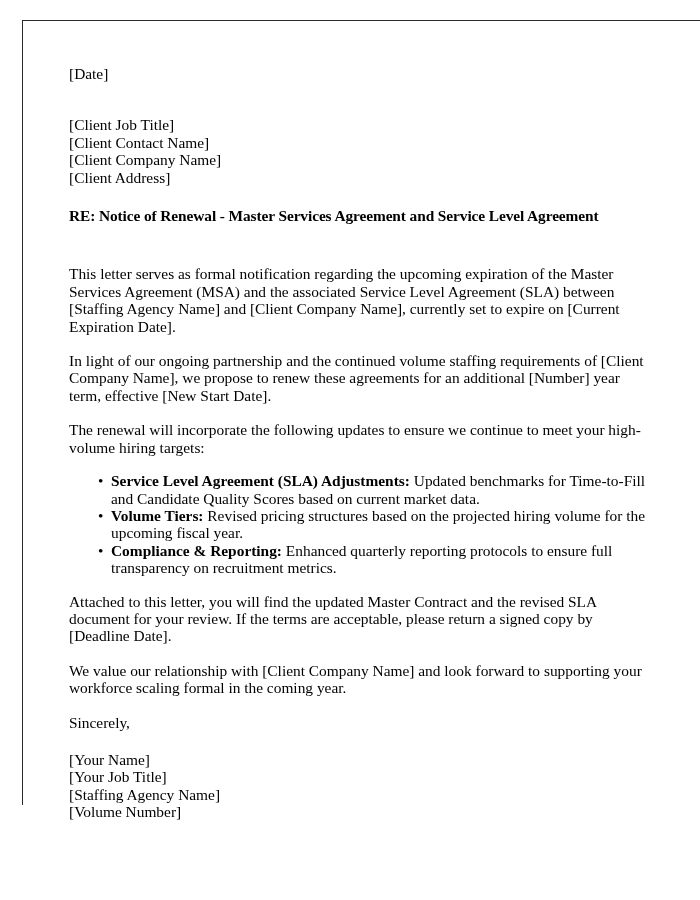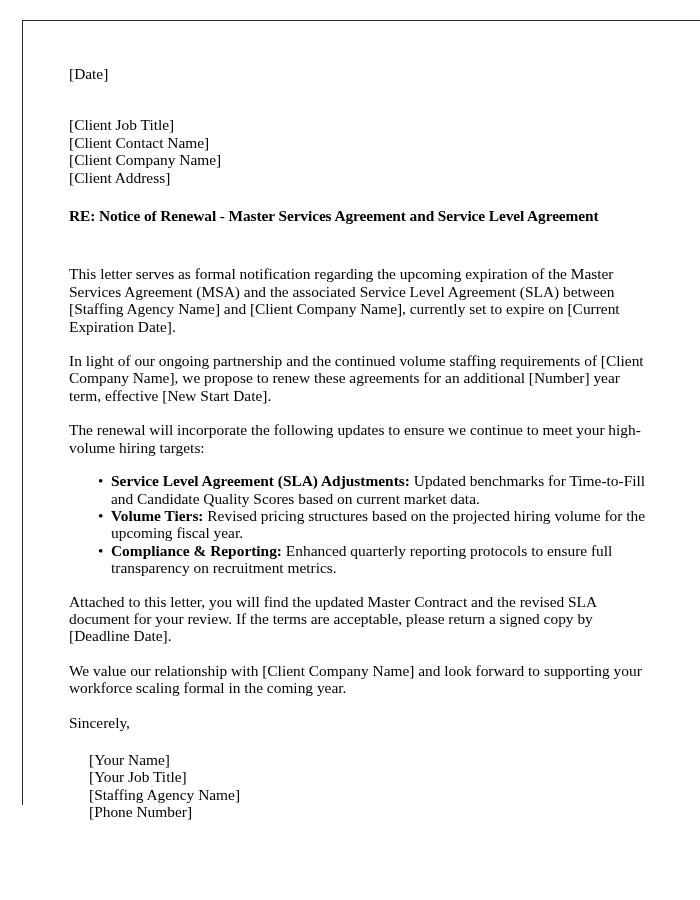--- a/index.html
+++ b/index.html
@@ -83,21 +83,20 @@
     top: 0;
     font-size: 15.4px;
     line-height: 17.4px;
   }
   .bullet-lead {
     font-weight: bold;
   }
 
   .sig-line {
     white-space: nowrap;
-    margin-left: 20px;
   }
 </style>
 </head>
 <body>
 
 <div class="page-sheet">
   <div class="letter-body">
 
     <div class="block addr-line">[Date]</div>
 
@@ -157,17 +156,17 @@
     <div class="gap-para"></div>
 
     <div class="block">Sincerely,</div>
 
     <div class="gap-sincerely"></div>
 
     <div>
       <div class="sig-line">[Your Name]</div>
       <div class="sig-line">[Your Job Title]</div>
       <div class="sig-line">[Staffing Agency Name]</div>
-      <div class="sig-line">[Phone Number]</div>
+      <div class="sig-line">[Volume Number]</div>
     </div>
 
   </div>
 </div>
 
 </body></html>

